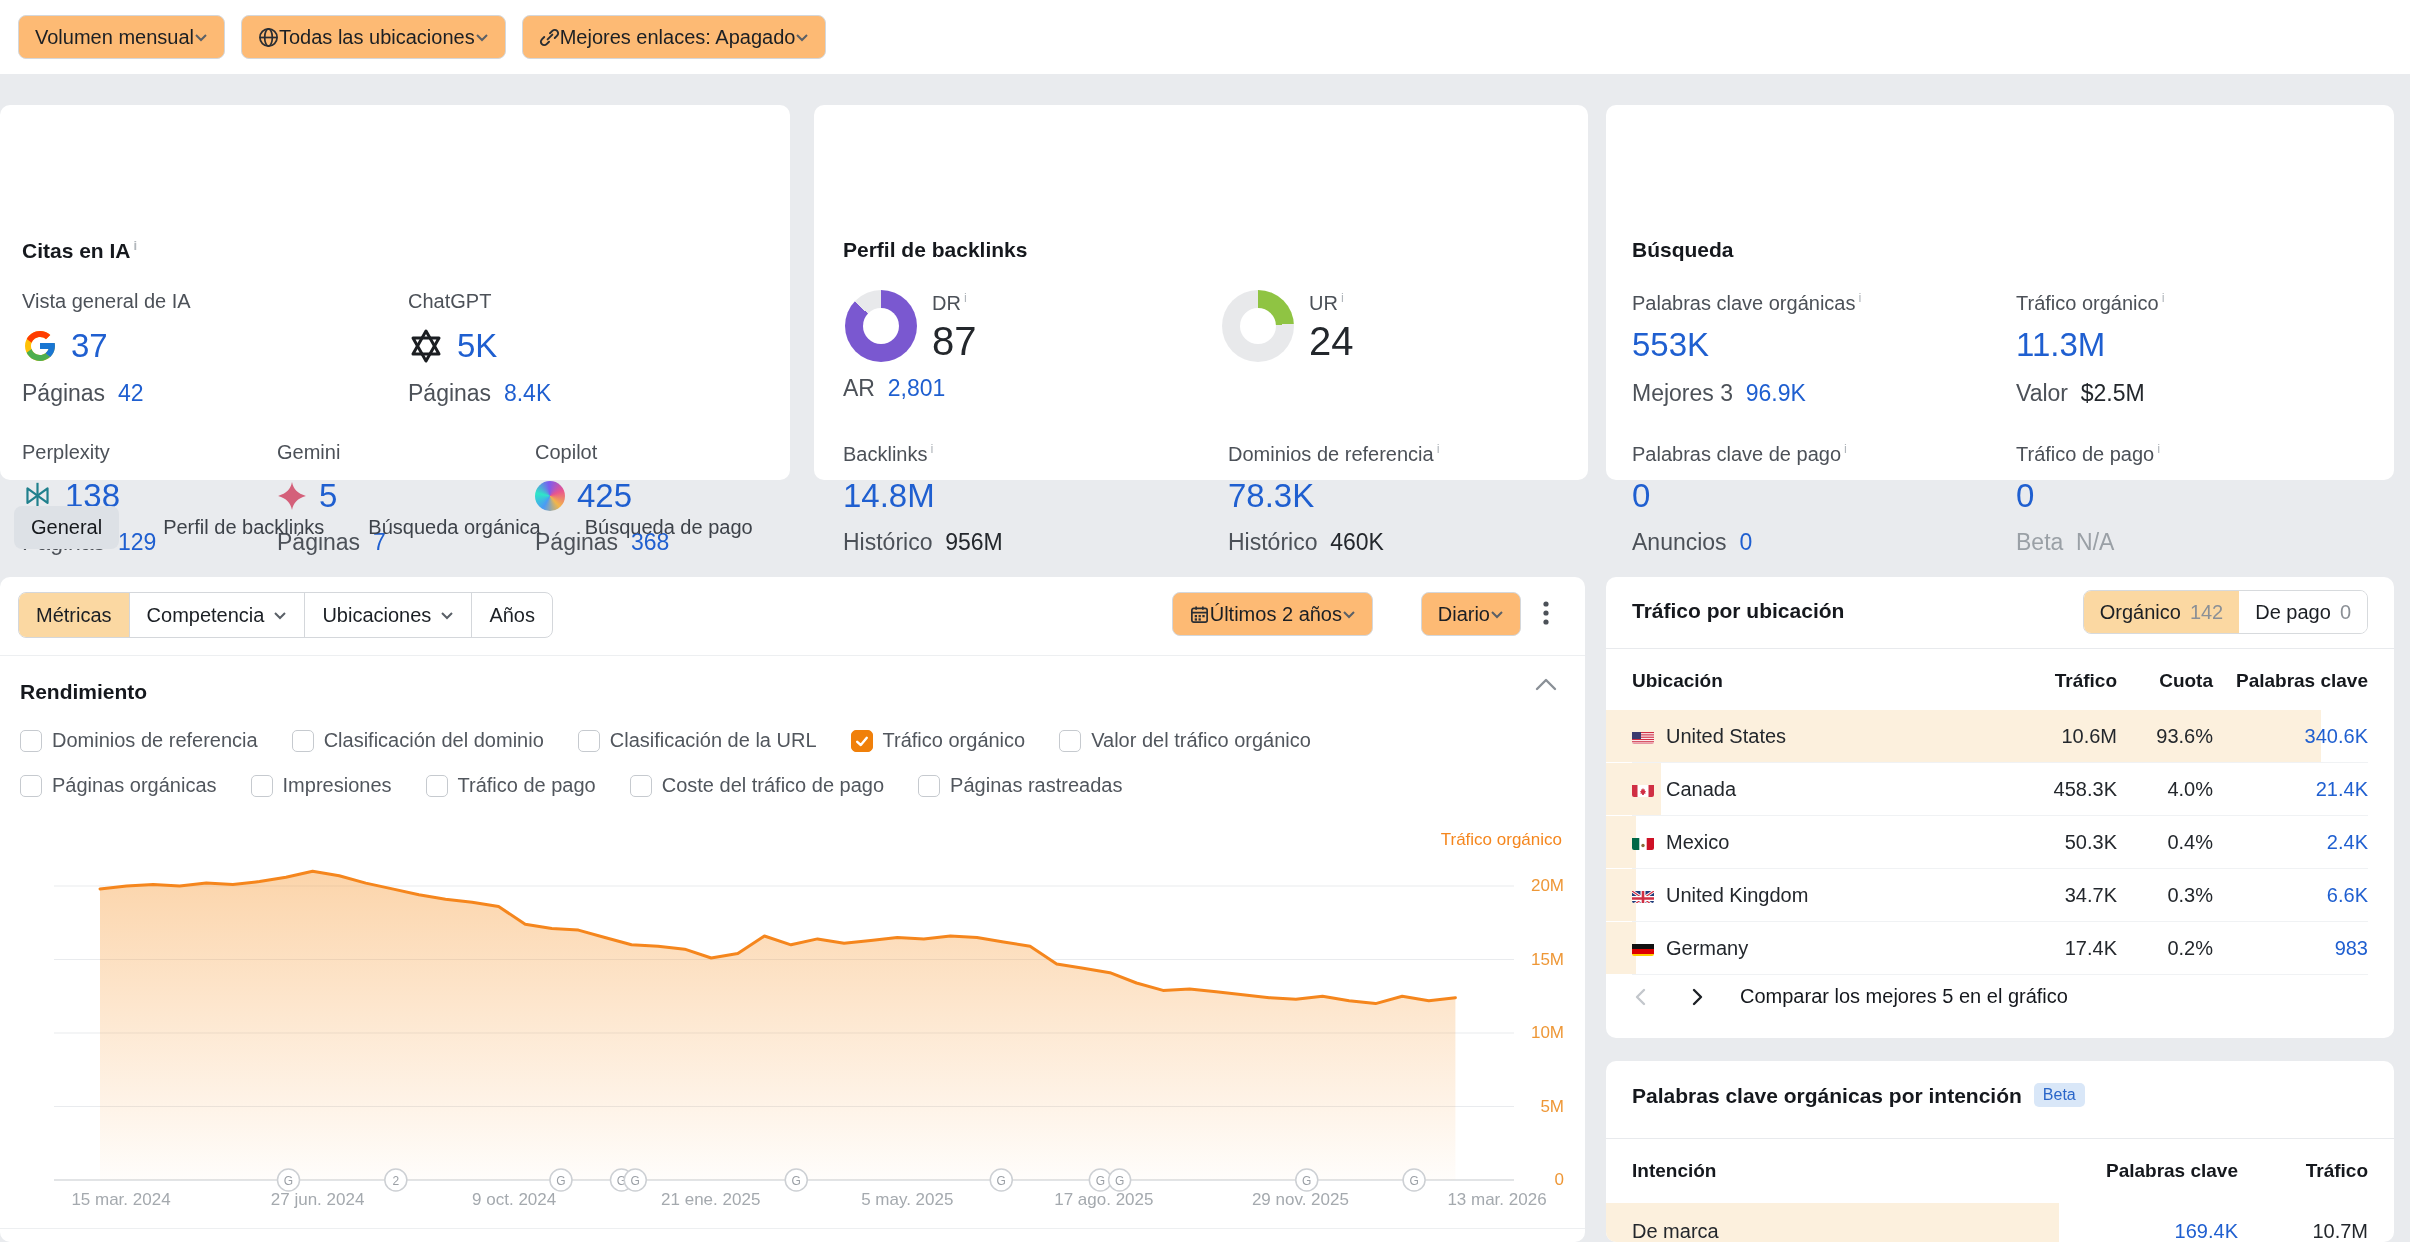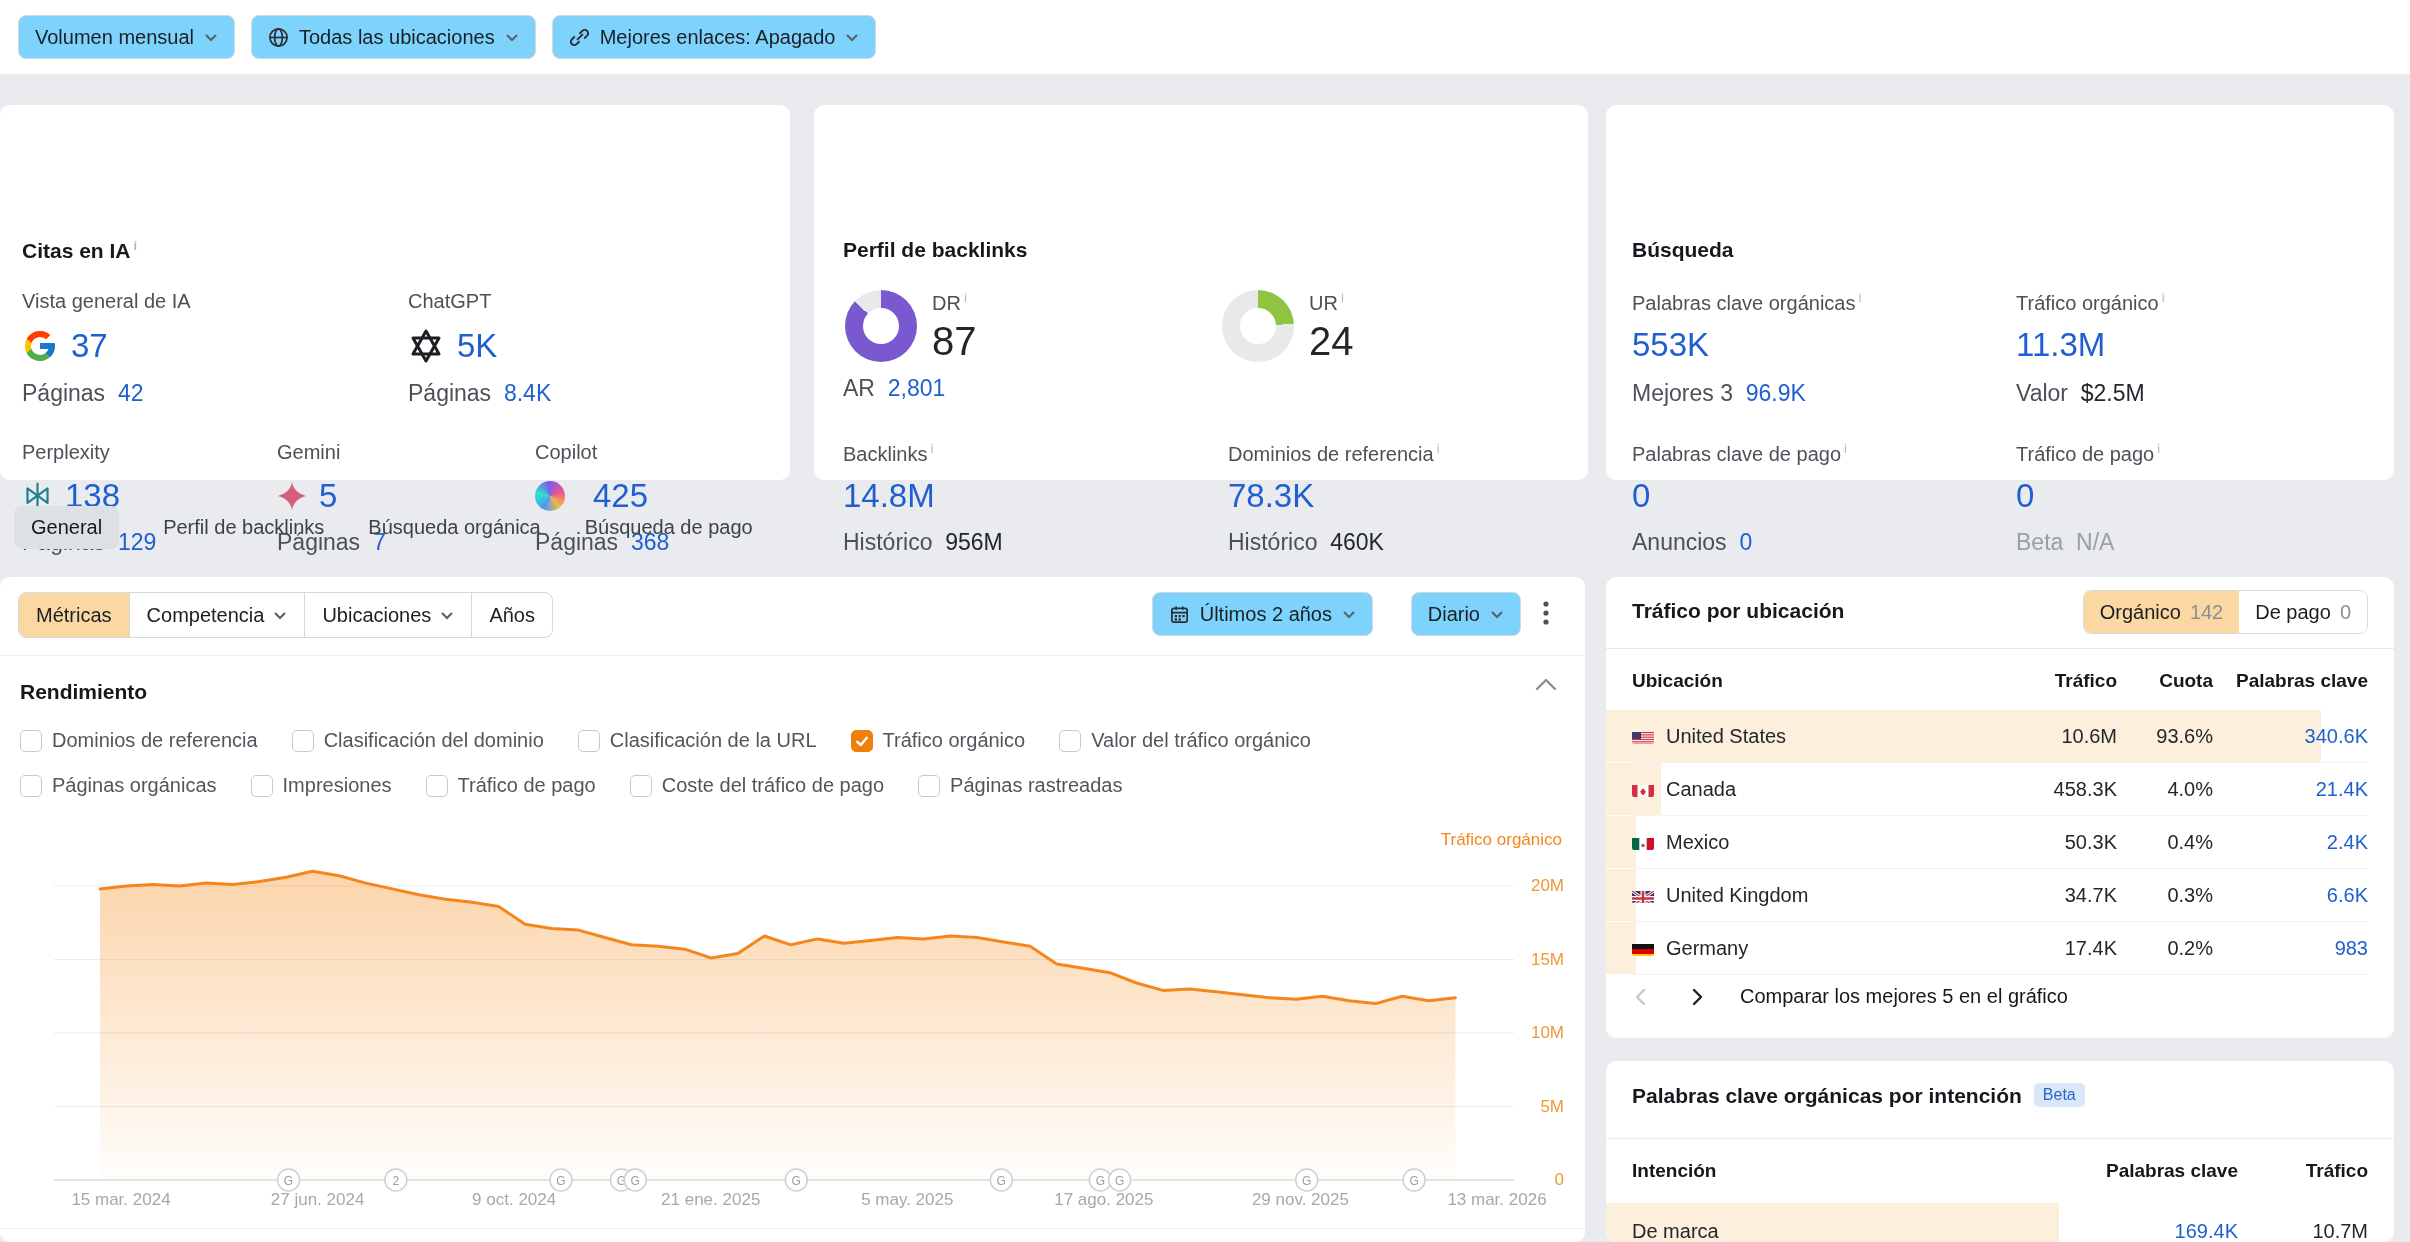--- a/index.html
+++ b/index.html
@@ -2,21 +2,21 @@
 <html><head>
 <meta charset="utf-8">
 <style>
   html,body{margin:0;padding:0;}
   body{font-family:"Liberation Sans","DejaVu Sans",sans-serif;background:#e9ebee;color:#23272c;}
   #root{position:relative;width:2410px;height:1242px;overflow:hidden;background:#e9ebee;}
   .card{position:absolute;background:#fff;border-radius:10px;}
   
   #toolbar{position:absolute;left:0;top:0;width:2410px;height:74px;background:#fff;}
   #toolbar .row{position:absolute;left:18px;top:15px;display:flex;gap:16px;}
-  .tbtn{display:inline-flex;align-items:center;gap:10px;height:44px;padding:0 16px;border:1px solid #d4d7db;border-radius:8px;background:#7dd3fc;font-size:20px;color:#1b1f24;cursor:pointer;white-space:nowrap;}
+  .tbtn{display:inline-flex;align-items:center;gap:0;height:44px;padding:0 16px;border:1px solid #d4d7db;border-radius:8px;background:#fdba74;font-size:20px;color:#1b1f24;cursor:pointer;white-space:nowrap;}
   .chev{width:14px;height:9px;flex:0 0 auto;}
   .chev polyline{fill:none;stroke:#5a6067;stroke-width:2;}
   .icon16{width:21px;height:21px;flex:0 0 auto;}
   
   .card-title{font-size:21px;font-weight:bold;color:#15181d;}
   .metric-label{font-size:20px;color:#4c5158;white-space:nowrap;}
   .big-val{font-size:33px;color:#1f5fd0;white-space:nowrap;}
   .sub{font-size:23px;color:#4c5158;white-space:nowrap;}
   .sub .lnk{color:#1f5fd0;}
   .sub .dark{color:#23272c;}
@@ -159,21 +159,21 @@
     <div class="abs metric-label" style="left:277px;top:336px;">Gemini</div>
     <div class="abs" style="left:277px;top:372px;display:flex;align-items:center;gap:12px;">
       <svg width="30" height="30" viewBox="0 0 28 28">
           <path d="M14 1 C15.5 8 19 11.5 27 14 C19 16.5 15.5 20 14 27 C12.5 20 9 16.5 1 14 C9 11.5 12.5 8 14 1 Z" fill="#d4607a"></path>
         </svg>
       <span class="big-val">5</span>
     </div>
     <div class="abs sub" style="left:277px;top:424px;"><span>Páginas</span>&nbsp; <span class="lnk">7</span></div>
 
     <div class="abs metric-label" style="left:535px;top:336px;">Copilot</div>
-    <div class="abs" style="left:535px;top:372px;display:flex;align-items:center;gap:28px;">
+    <div class="abs" style="left:535px;top:372px;display:flex;align-items:center;gap:12px;">
       <span style="width:30px;height:30px;border-radius:50%;background:conic-gradient(from 210deg,#4a9bf5,#2ee6c8,#7a5cf0,#e9548f,#f2b64a,#4a9bf5);display:inline-block;"></span>
       <span class="big-val">425</span>
     </div>
     <div class="abs sub" style="left:535px;top:424px;"><span>Páginas</span>&nbsp; <span class="lnk">368</span></div>
   </div>
 
   <div class="card" id="bl-card" style="left:814px;top:105px;width:774px;height:375px;">
     <div class="abs card-title" style="left:29px;top:133px;">Perfil de backlinks</div>
 
     <div class="donut" style="left:31px;top:185px;background:conic-gradient(#7a58d0 0 87%, #e8e9eb 0);">

